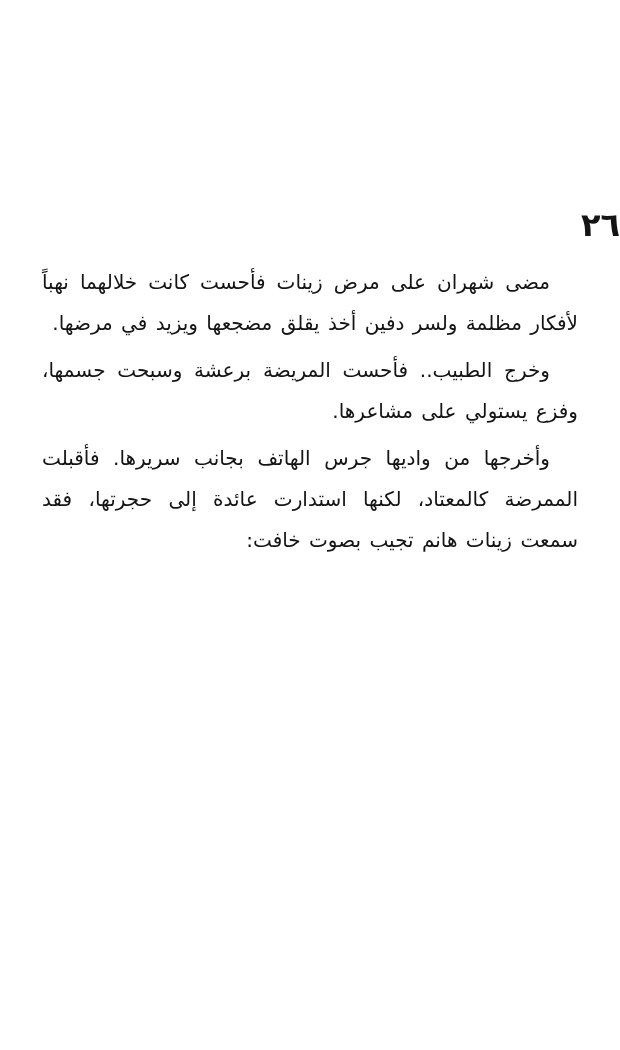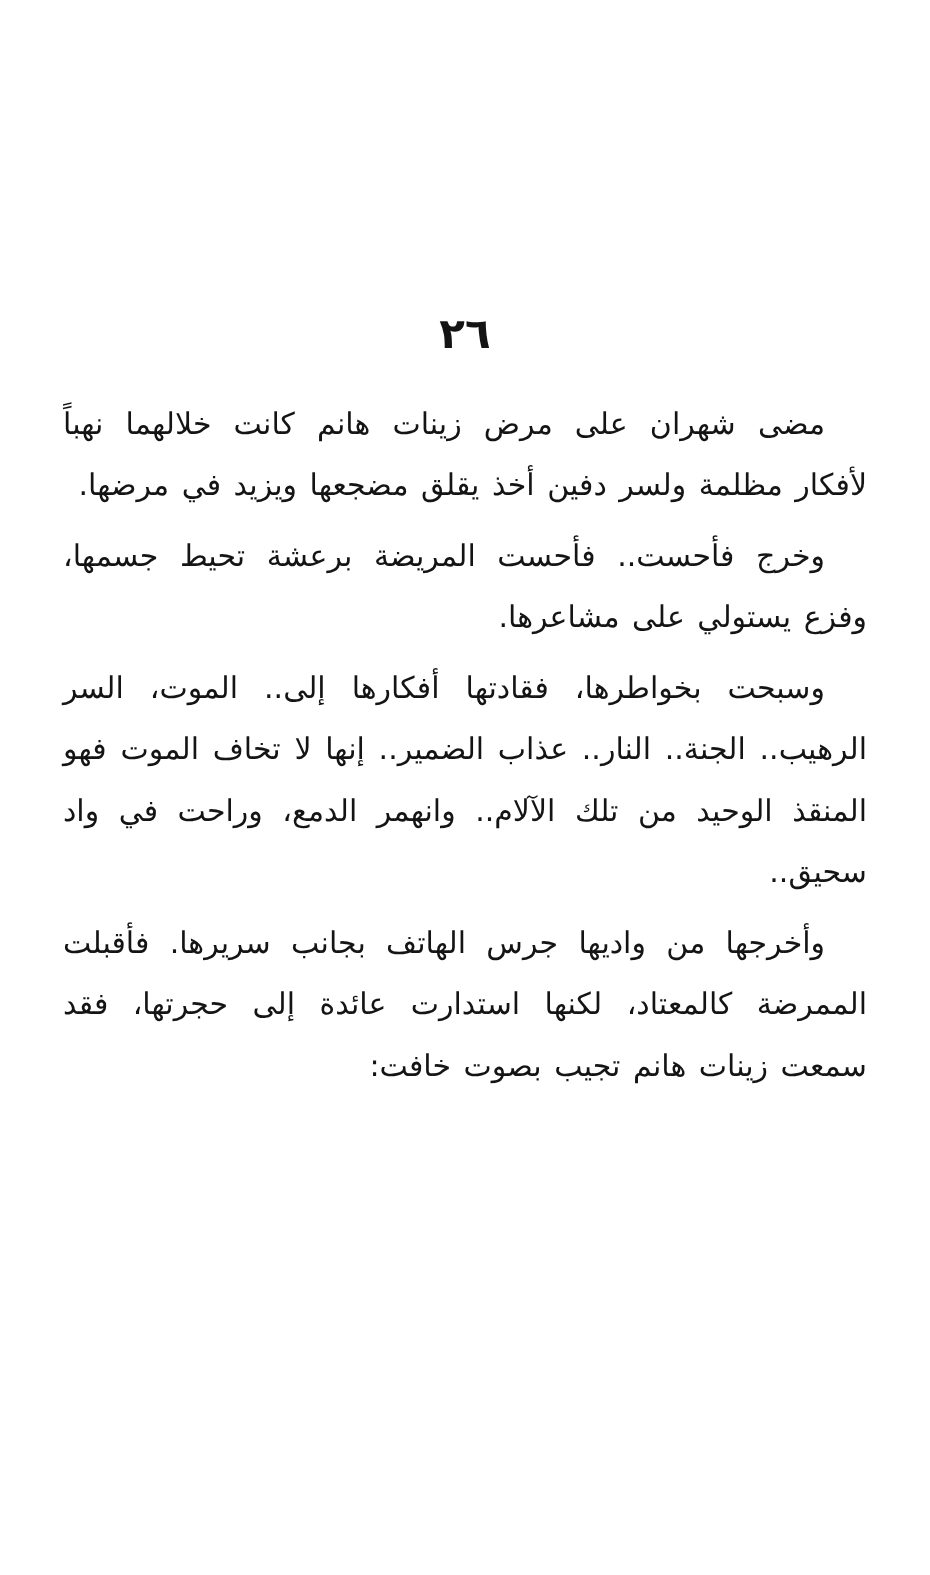--- a/index.html
+++ b/index.html
@@ -20,22 +20,21 @@
     color: #141414;
     direction: rtl;
     font-family: "DejaVu Sans", sans-serif;
   }
 
   .page-number {
     position: absolute;
     top: 206px;
     left: 0;
     right: 0;
-    text-align: center;
-    font-size: 28px;
+    font-size: 32px;
     font-weight: 700;
     letter-spacing: 3px;
     color: #141414;
   }
 
   .page-text {
     position: absolute;
     top: 262px;
     right: 42px;
     left: 42px;
@@ -54,24 +53,23 @@
 </style>
 </head>
 <body>
 
 <div class="book-page">
 
   <div class="page-number">٢٦</div>
 
   <div class="page-text">
 
-      <p class="paragraph">مضى شهران على مرض زينات هانم كانت خلالهما نهباً لأفكار مظلمة ولسر دفين أخذ يقلق مضجعها ويزيد في مرضها.</p>
+      <p class="paragraph">مضى شهران على مرض زينات فأحست كانت خلالهما نهباً لأفكار مظلمة ولسر دفين أخذ يقلق مضجعها ويزيد في مرضها.</p>
 
 
 
-      <p class="paragraph">وخرج فأحست.. فأحست المريضة برعشة تحيط جسمها، وفزع يستولي على مشاعرها.</p>
+      <p class="paragraph">وخرج الطبيب.. فأحست المريضة برعشة وسبحت جسمها، وفزع يستولي على مشاعرها.</p>
 
-      <p class="paragraph">وسبحت بخواطرها، فقادتها أفكارها إلى.. الموت، السر الرهيب.. الجنة.. النار.. عذاب الضمير.. إنها لا تخاف الموت فهو المنقذ الوحيد من تلك الآلام.. وانهمر الدمع، وراحت في واد سحيق..</p>
 
       <p class="paragraph">وأخرجها من واديها جرس الهاتف بجانب سريرها. فأقبلت الممرضة كالمعتاد، لكنها استدارت عائدة إلى حجرتها، فقد سمعت زينات هانم تجيب بصوت خافت:</p>
     </div>
 
 </div>
 
 </body></html>

